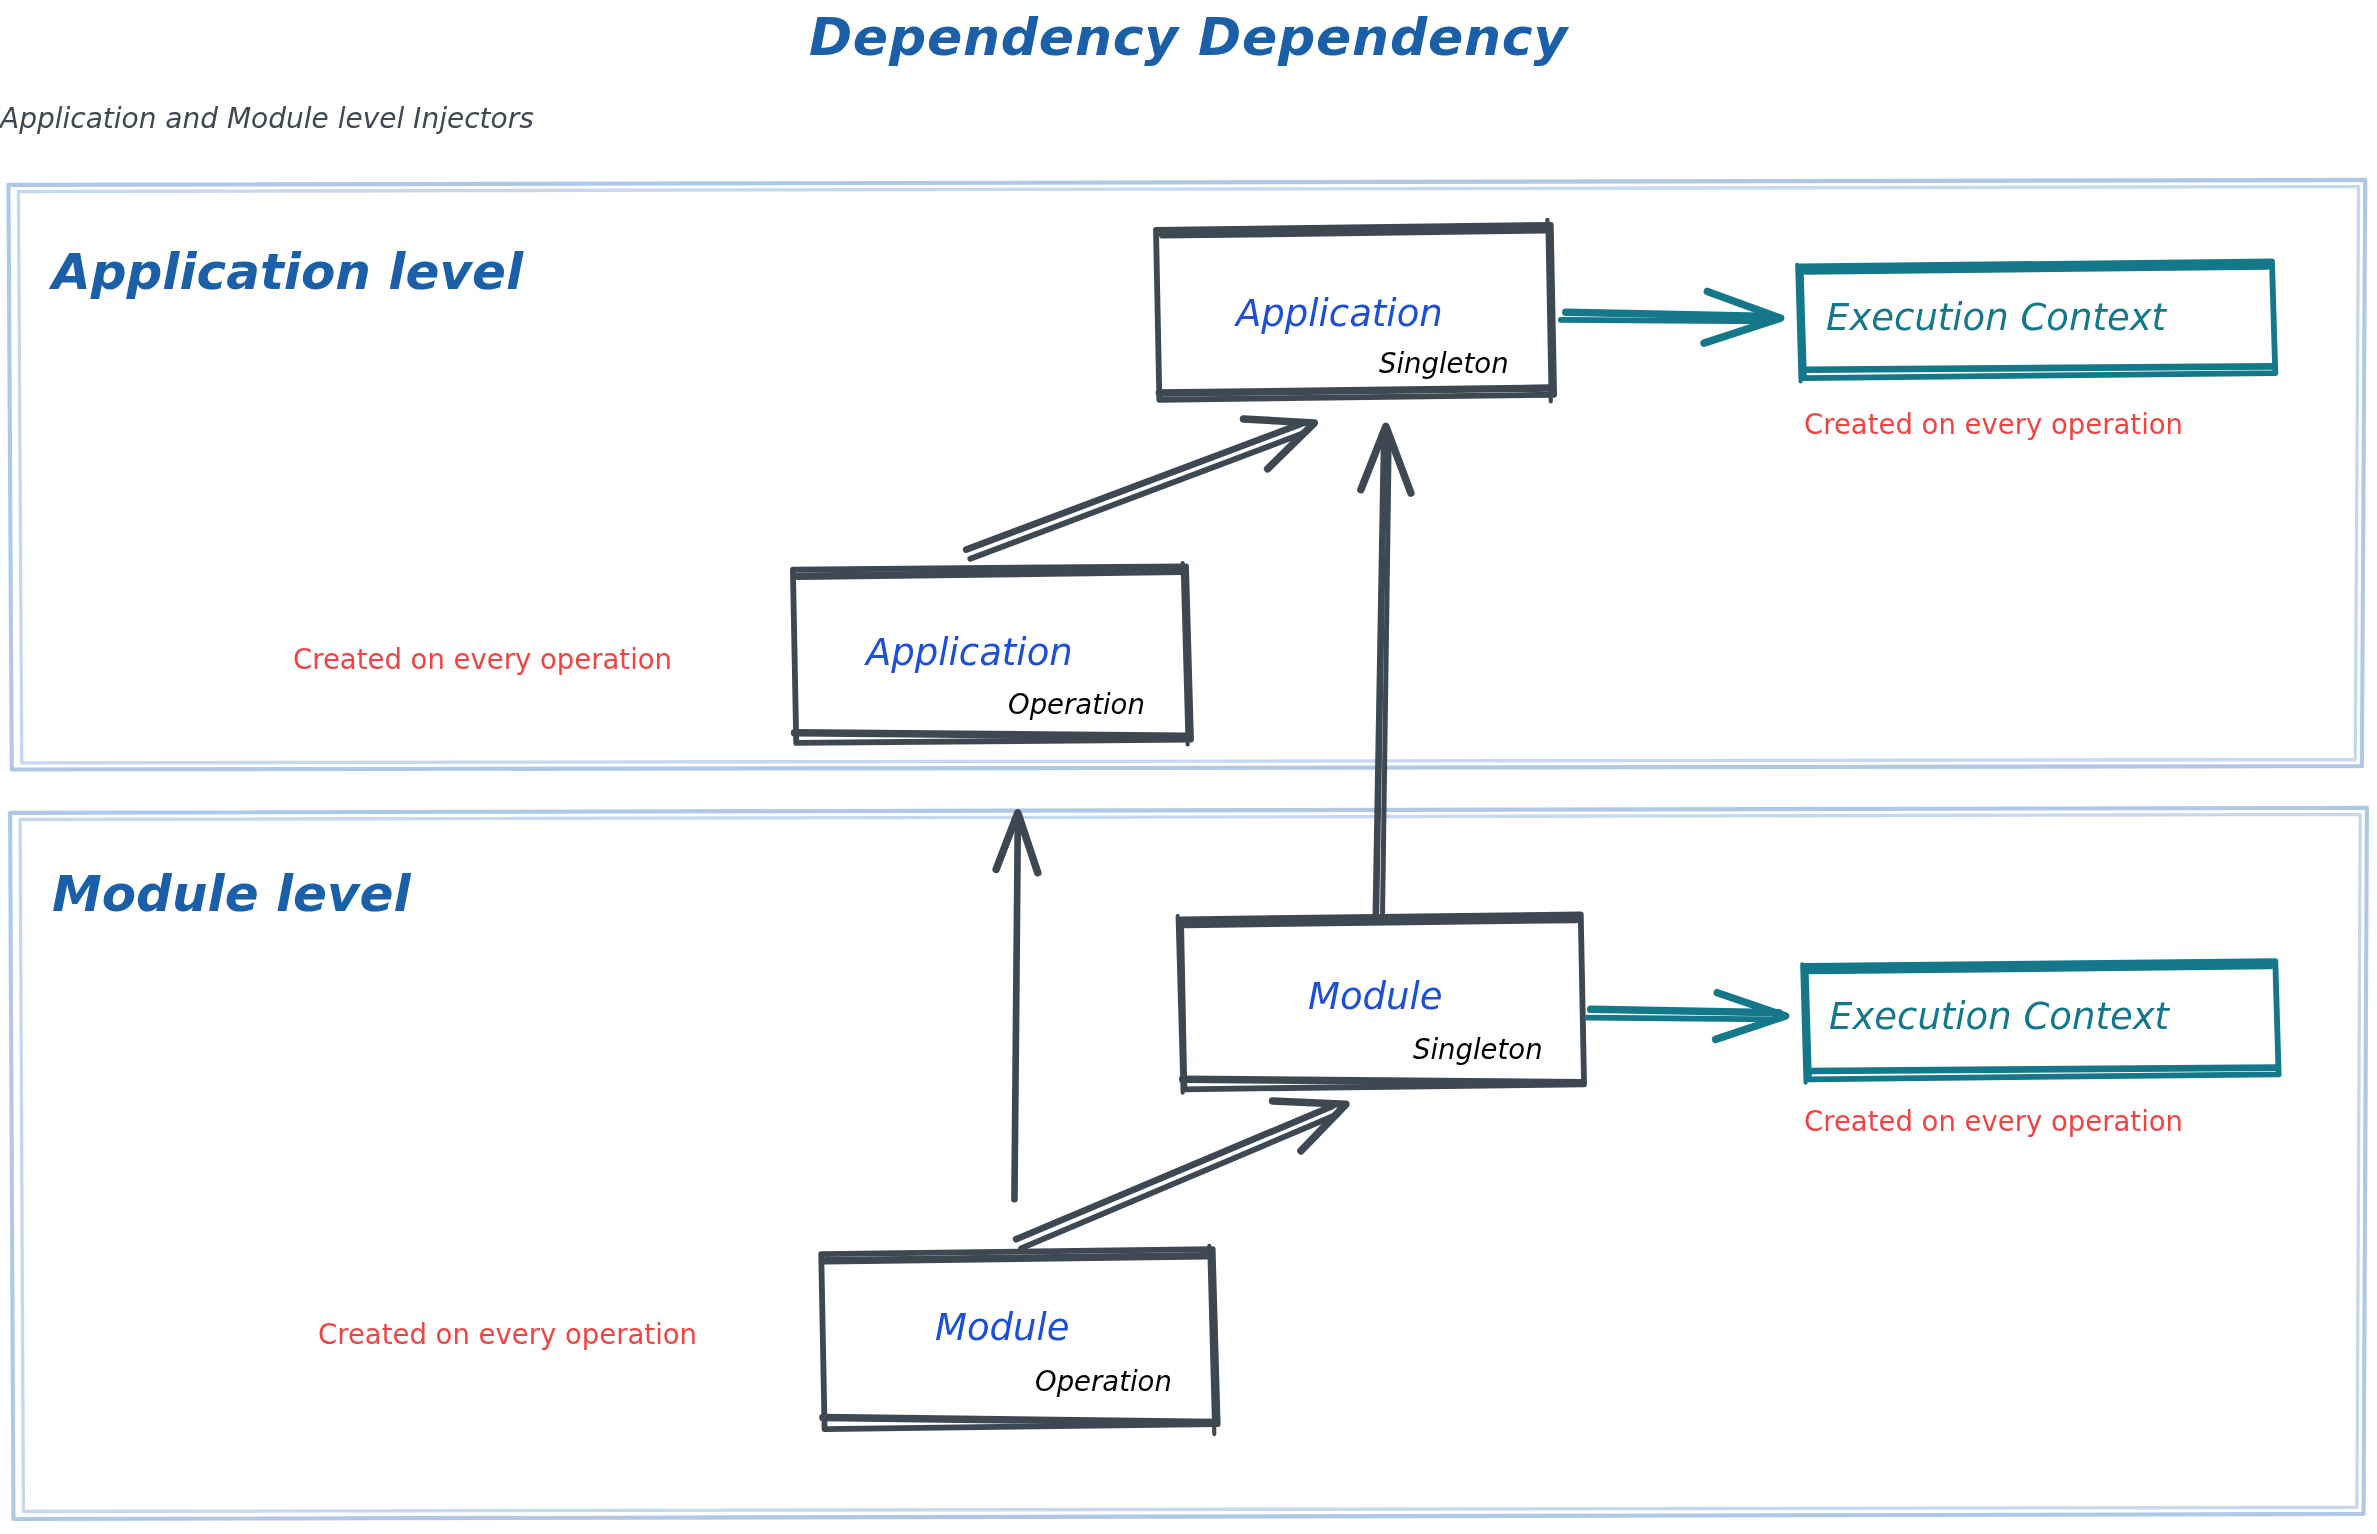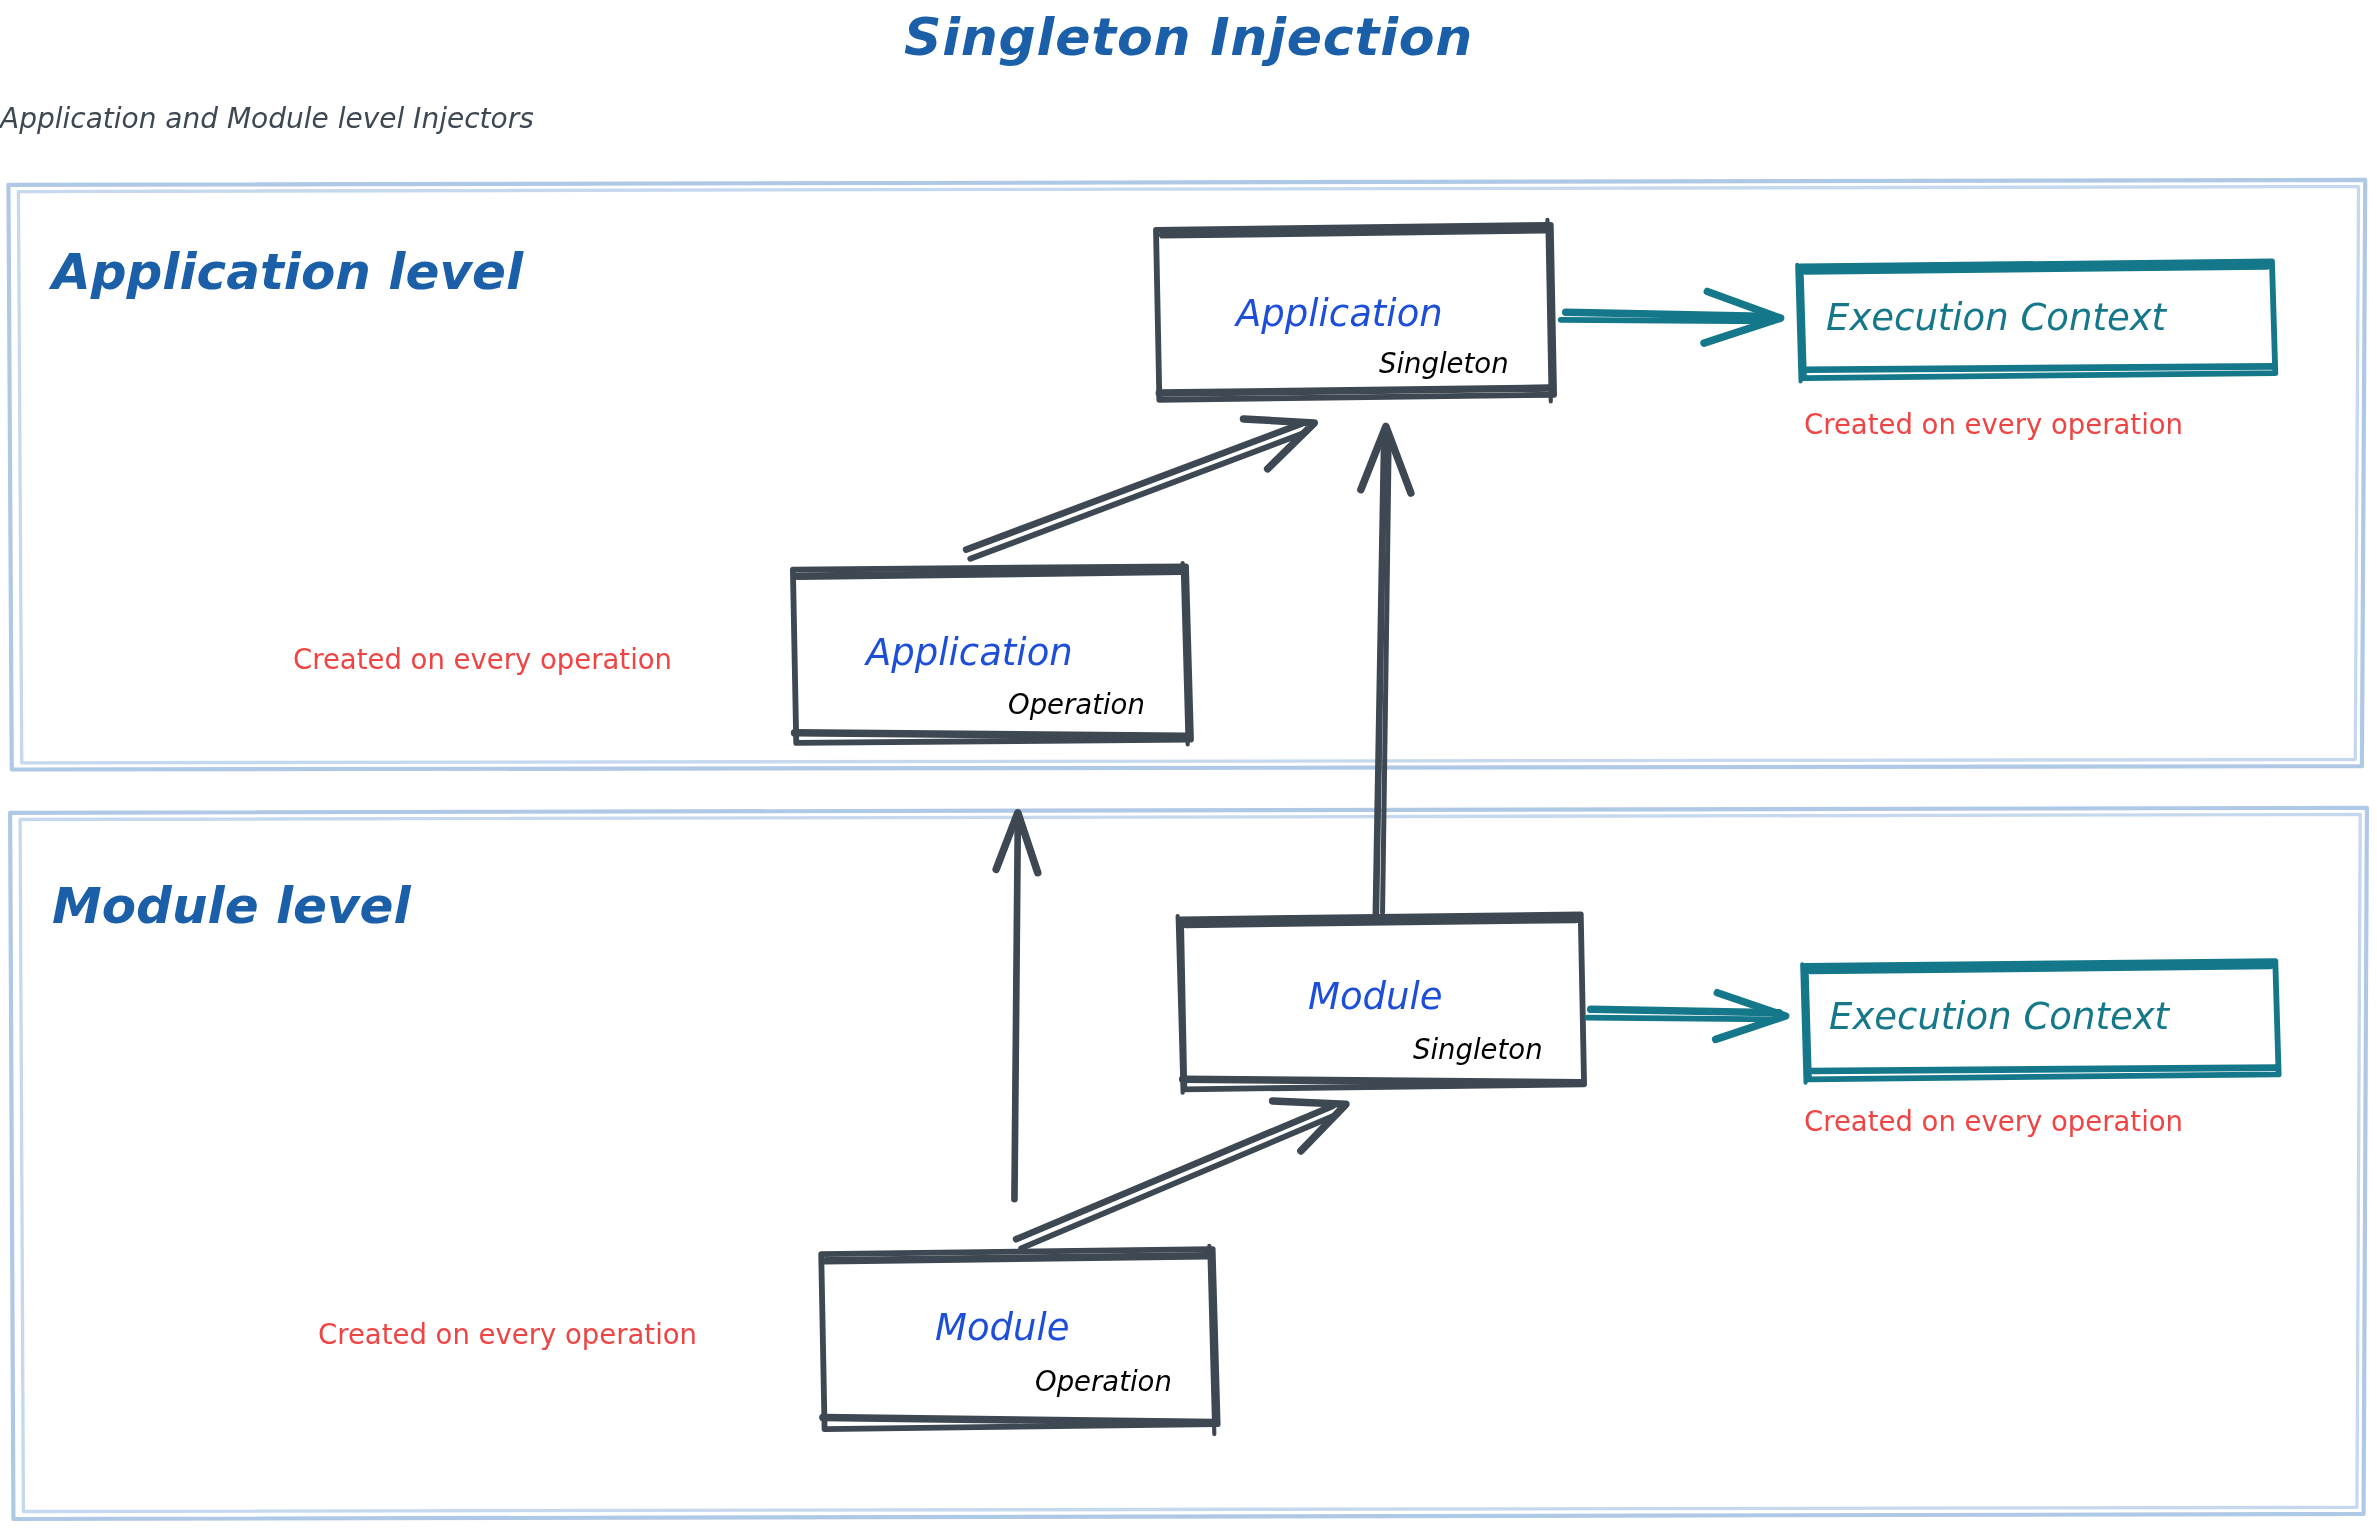--- a/index.html
+++ b/index.html
@@ -50,21 +50,21 @@
     color: #3D4852;
     font-style: italic;
   }
   .level-label {
     font-size: 50px;
     color: #1B5FA8;
     font-weight: 600;
     font-style: italic;
   }
   #app-level-label { left: 52px; top: 243px; }
-  #mod-level-label { left: 52px; top: 865px; margin-top: 12px; }
+  #mod-level-label { left: 52px; top: 865px; }
 
   .node-title {
     position: absolute;
     font-size: 37px;
     color: #1d4ed8;
     font-style: italic;
     white-space: nowrap;
   }
   .node-scope {
     position: absolute;
@@ -177,21 +177,21 @@
       <path d="M 1196 1044 L 1222 976 L 1246 1048" fill="none" stroke="#3D4852" stroke-width="9" stroke-linecap="round" stroke-linejoin="round"></path>
     </g>
 
     <g>
       <path d="M 1220 1488 L 1600 1328" fill="none" stroke="#3D4852" stroke-width="8" stroke-linecap="round"></path>
       <path d="M 1226 1499 L 1606 1338" fill="none" stroke="#3D4852" stroke-width="7" stroke-linecap="round"></path>
       <path d="M 1528 1322 L 1616 1326 L 1562 1382" fill="none" stroke="#3D4852" stroke-width="9" stroke-linecap="round" stroke-linejoin="round"></path>
     </g>
   </svg>
 
-  <div class="txt" id="title">Singleton Injection</div>
+  <div class="txt" id="title">Dependency Dependency</div>
 
   <div class="txt" id="subtitle">Application and Module level Injectors</div>
 
   <div class="txt level-label" id="app-level-label">Application level</div>
 
   <div class="txt level-label" id="mod-level-label">Module level</div>
 
   <div class="node-title" style="left:1236px; top:292px;">Application</div>
   <div class="node-scope" style="left:1379px; top:347px;">Singleton</div>
 

